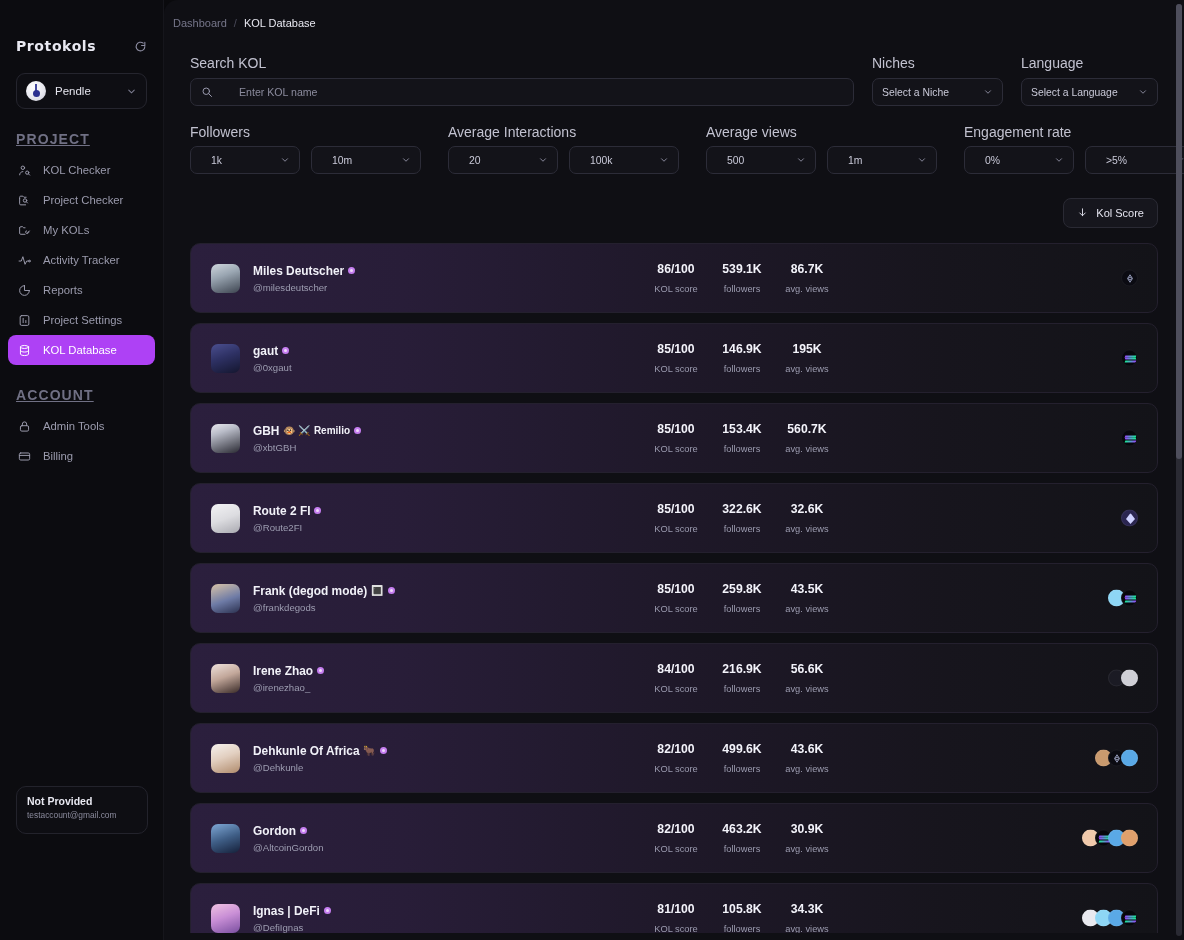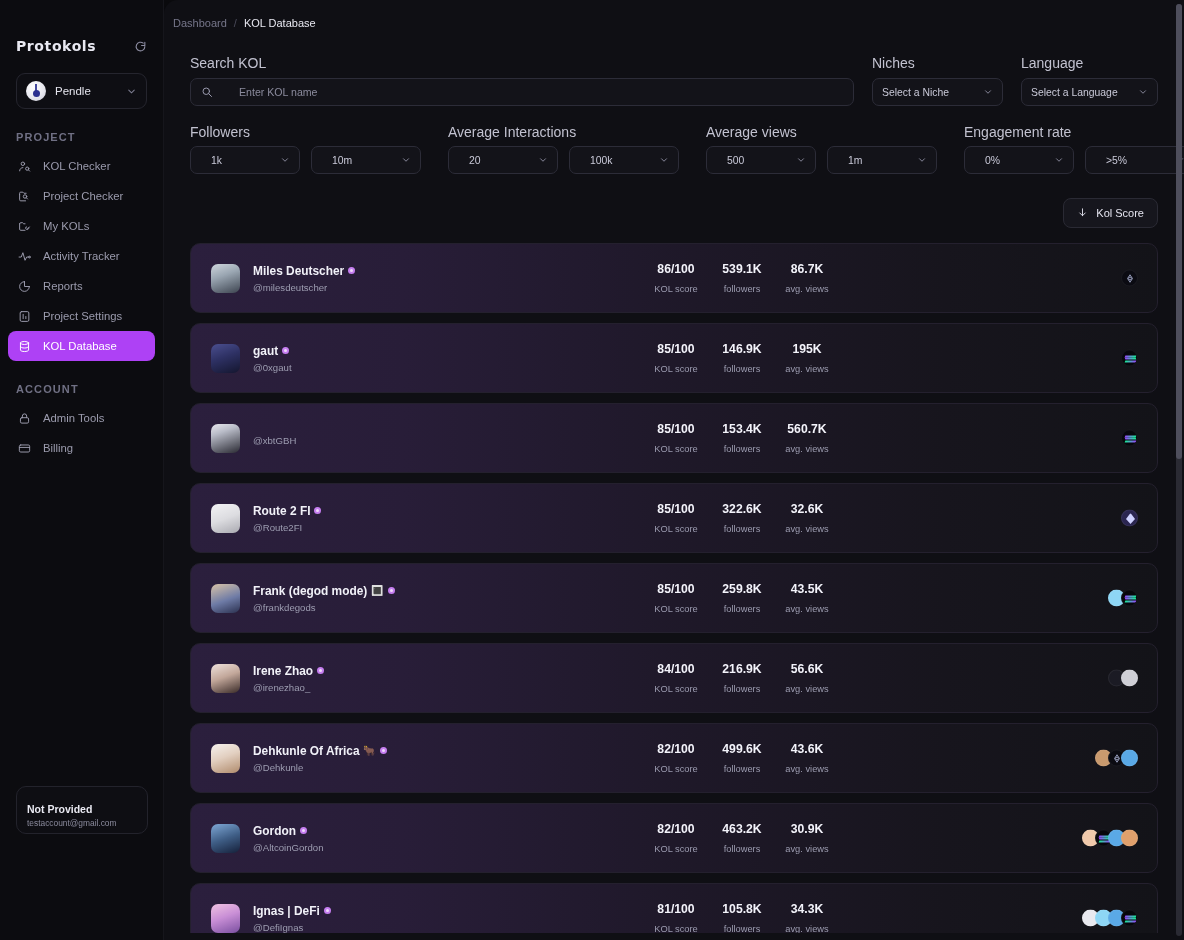--- a/index.html
+++ b/index.html
@@ -51,22 +51,22 @@
     width:7px;height:7px;border-radius:50%;background:#2b2f8f;
   }
   .proj-avatar::before {
     content:""; position:absolute; left:9.3px; top:3px;
     width:1.6px;height:8px;background:#454a9e;
   }
   .proj-name { font-size: 11.5px; color: #e3e3ec; flex: 1; }
   .chev { color: #7e7e92; display:flex; }
 
   .nav-label {
-    font-size: 11px; color: #707084; letter-spacing: 1.1px;
-    font-weight: 700; padding: 22px 0 8px 16px;
+    font-size: 14px; color: #707084; letter-spacing: 1.1px;
+    font-weight: 700; padding: 22px 0 8px 16px; text-decoration: underline;
   }
   .nav-item {
     display: flex; align-items: center; gap: 11px;
     height: 30px; margin: 0 8px; padding: 0 9px;
     border-radius: 8px; cursor: pointer;
     color: #9b9bad; font-size: 11.3px;
   }
   .nav-item .ico { display:flex; width:15px; justify-content:center; color:#9b9bad;}
   .nav-item.active {
     background: #ae41f5; color: #ffffff; font-weight: 500;
@@ -74,21 +74,21 @@
   .nav-item.active .ico { color:#ffffff; }
 
   .user-card {
     position: absolute; left: 16px; bottom: 106px;
     width: 132px; height: 48px;
     border: 1px solid #23232c; border-radius: 10px;
     background: #0e0e13;
     padding: 8px 10px;
     cursor: pointer;
   }
-  .user-name { font-size: 10.5px; font-weight: 700; color: #e9e9f2; margin-top: 8px; }
+  .user-name { font-size: 10.5px; font-weight: 700; color: #e9e9f2; }
   .user-mail { font-size: 8.4px; color: #8a8a9c; margin-top: 3px; }
 
   
   #main {
     flex: 1; height: 940px; position: relative;
     background: #0f0f14;
     border-radius: 14px 0 0 0;
     overflow: hidden;
   }
   .breadcrumb {
@@ -564,20 +564,25 @@
      </div>
      <div class="badges">
           <span class="badge b-sol">
             <span class="b-solmid"></span>
           </span>
         </div>
       </div>
       <div class="kol-row">
         <div class="avatar" style="background:linear-gradient(160deg,#e8e8ee 0%,#b9bcc8 30%,#2a2a33 100%)"></div>
      <div class="kol-ident">
+       <div class="kol-name">
+         <span>GBH</span>
+         <span class="emo">🐵 ⚔️ Remilio</span>
+         <span class="verif"></span>
+       </div>
        <div class="kol-handle">@xbtGBH</div>
      </div>
      <div class="stats">
        <div class="stat st-score">
          <div class="v">85/100</div>
          <div class="l">KOL score</div>
        </div>
        <div class="stat st-foll">
          <div class="v">153.4K</div>
          <div class="l">followers</div>

